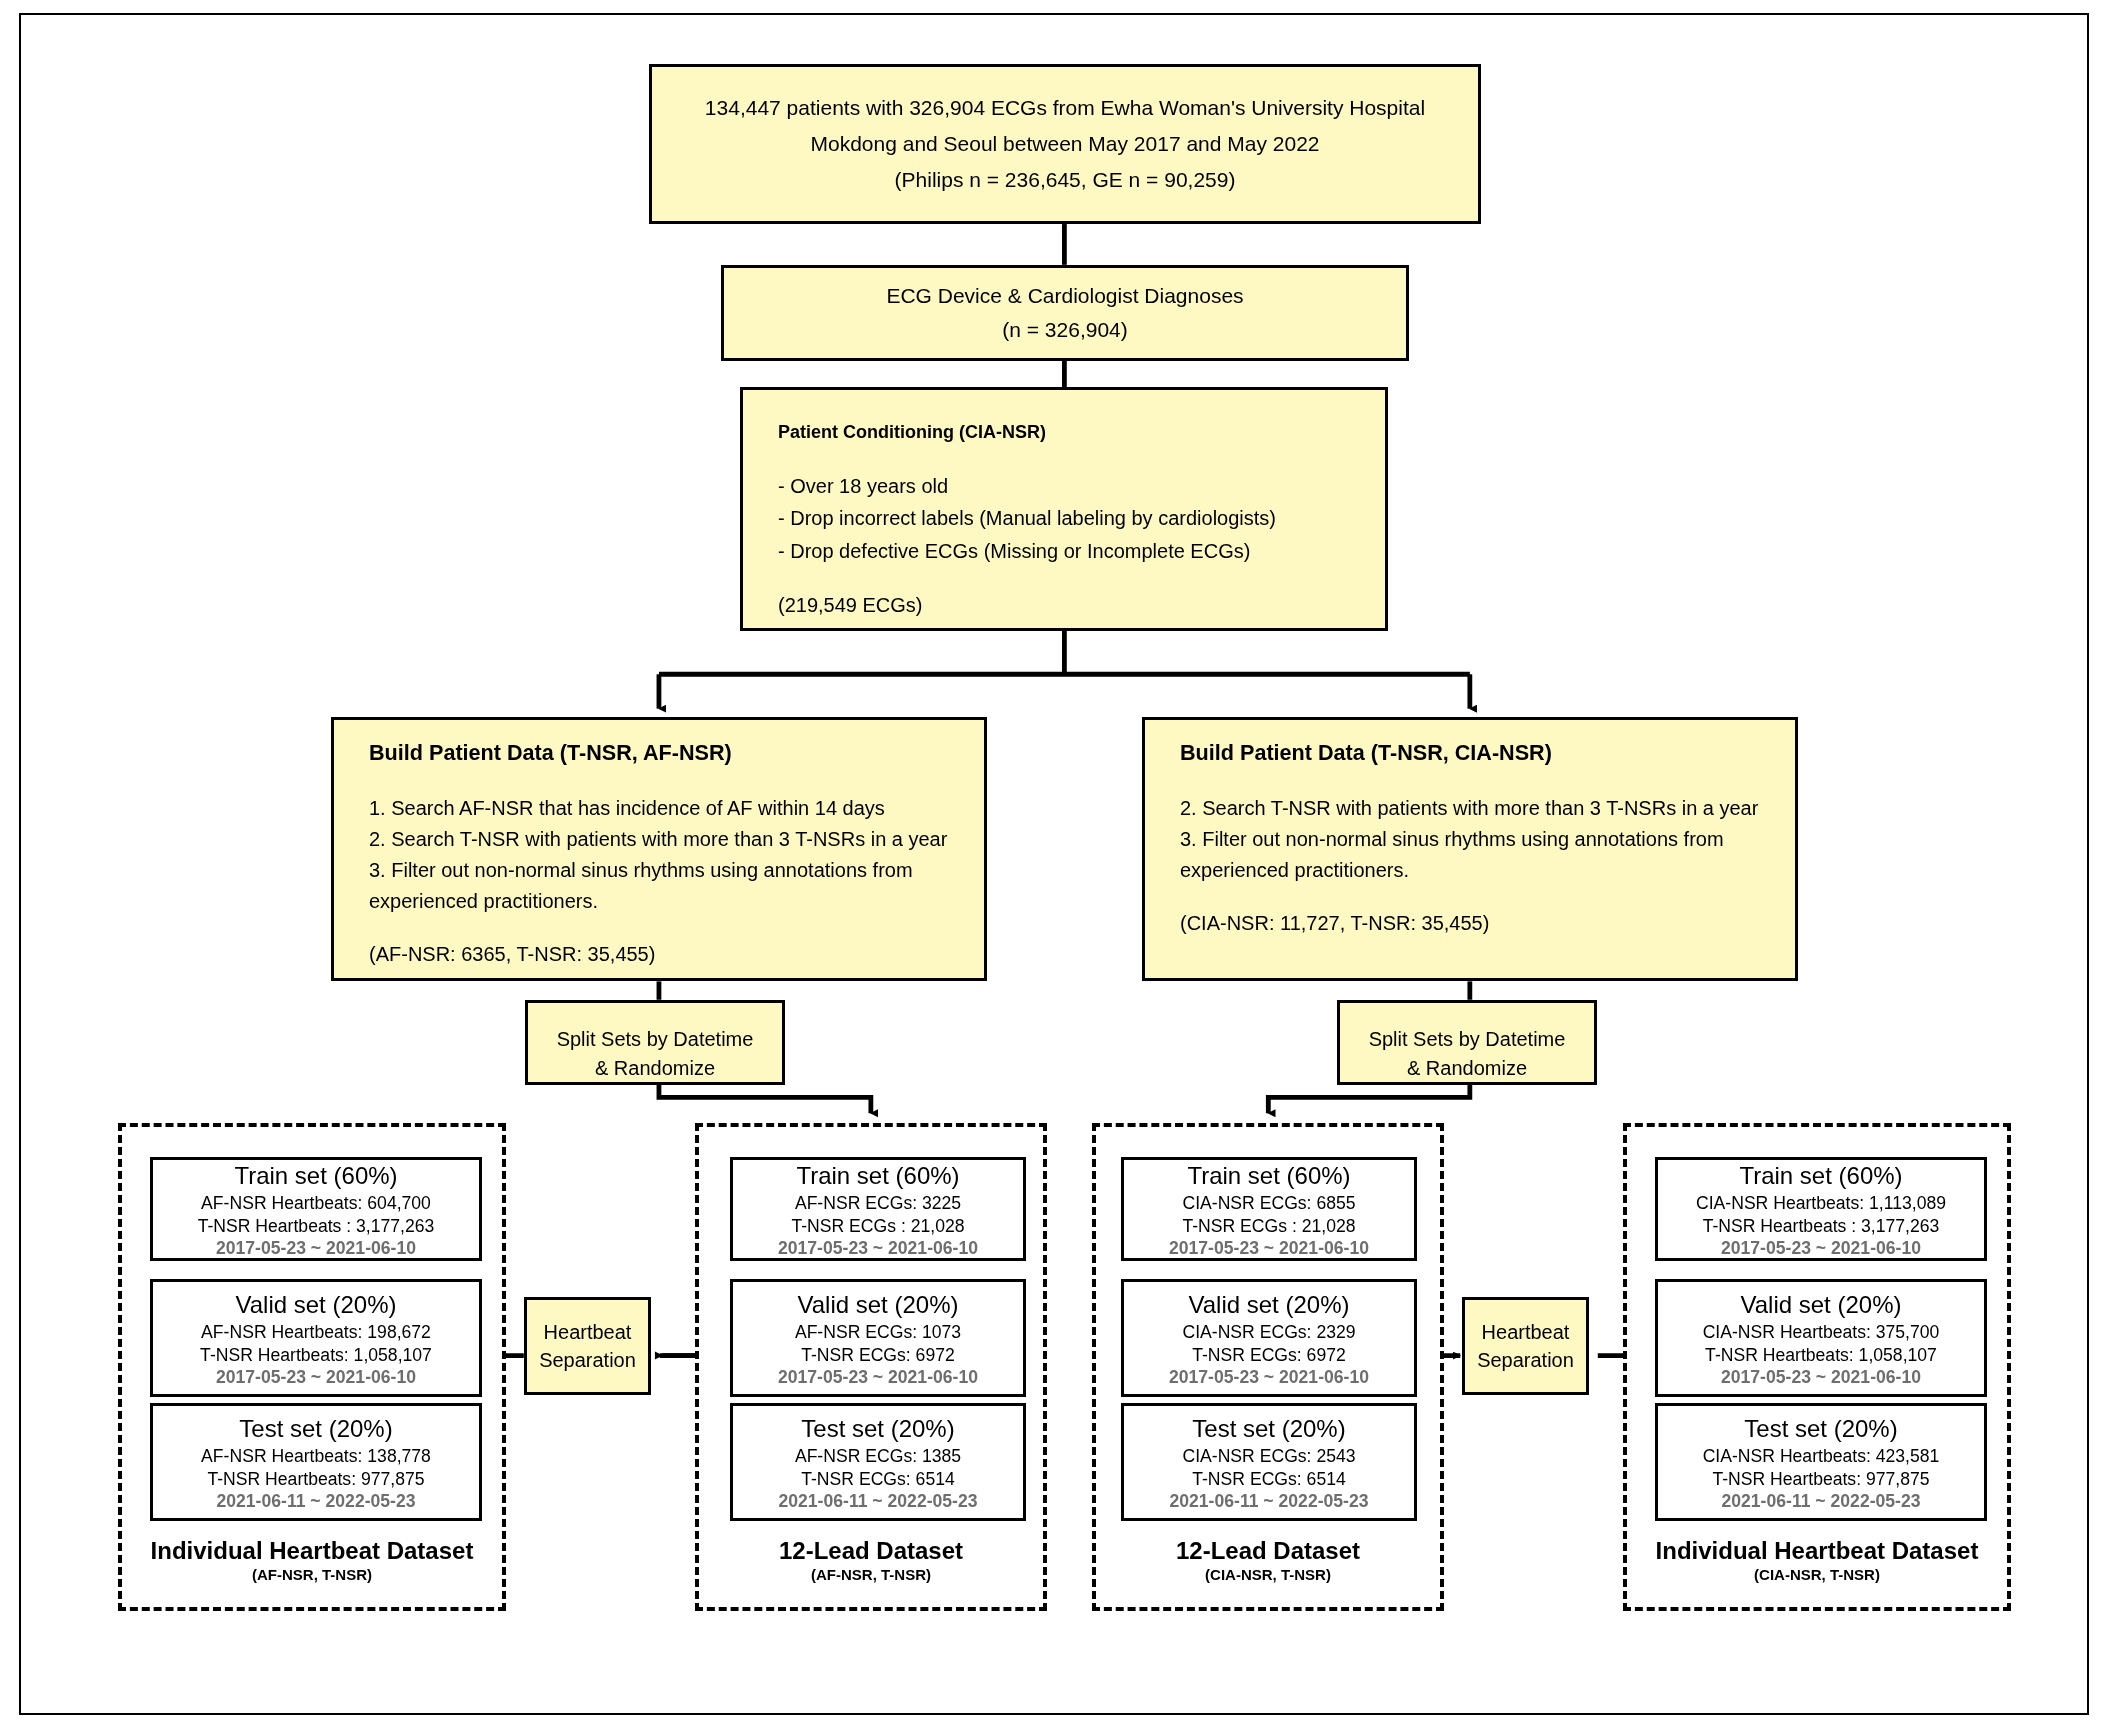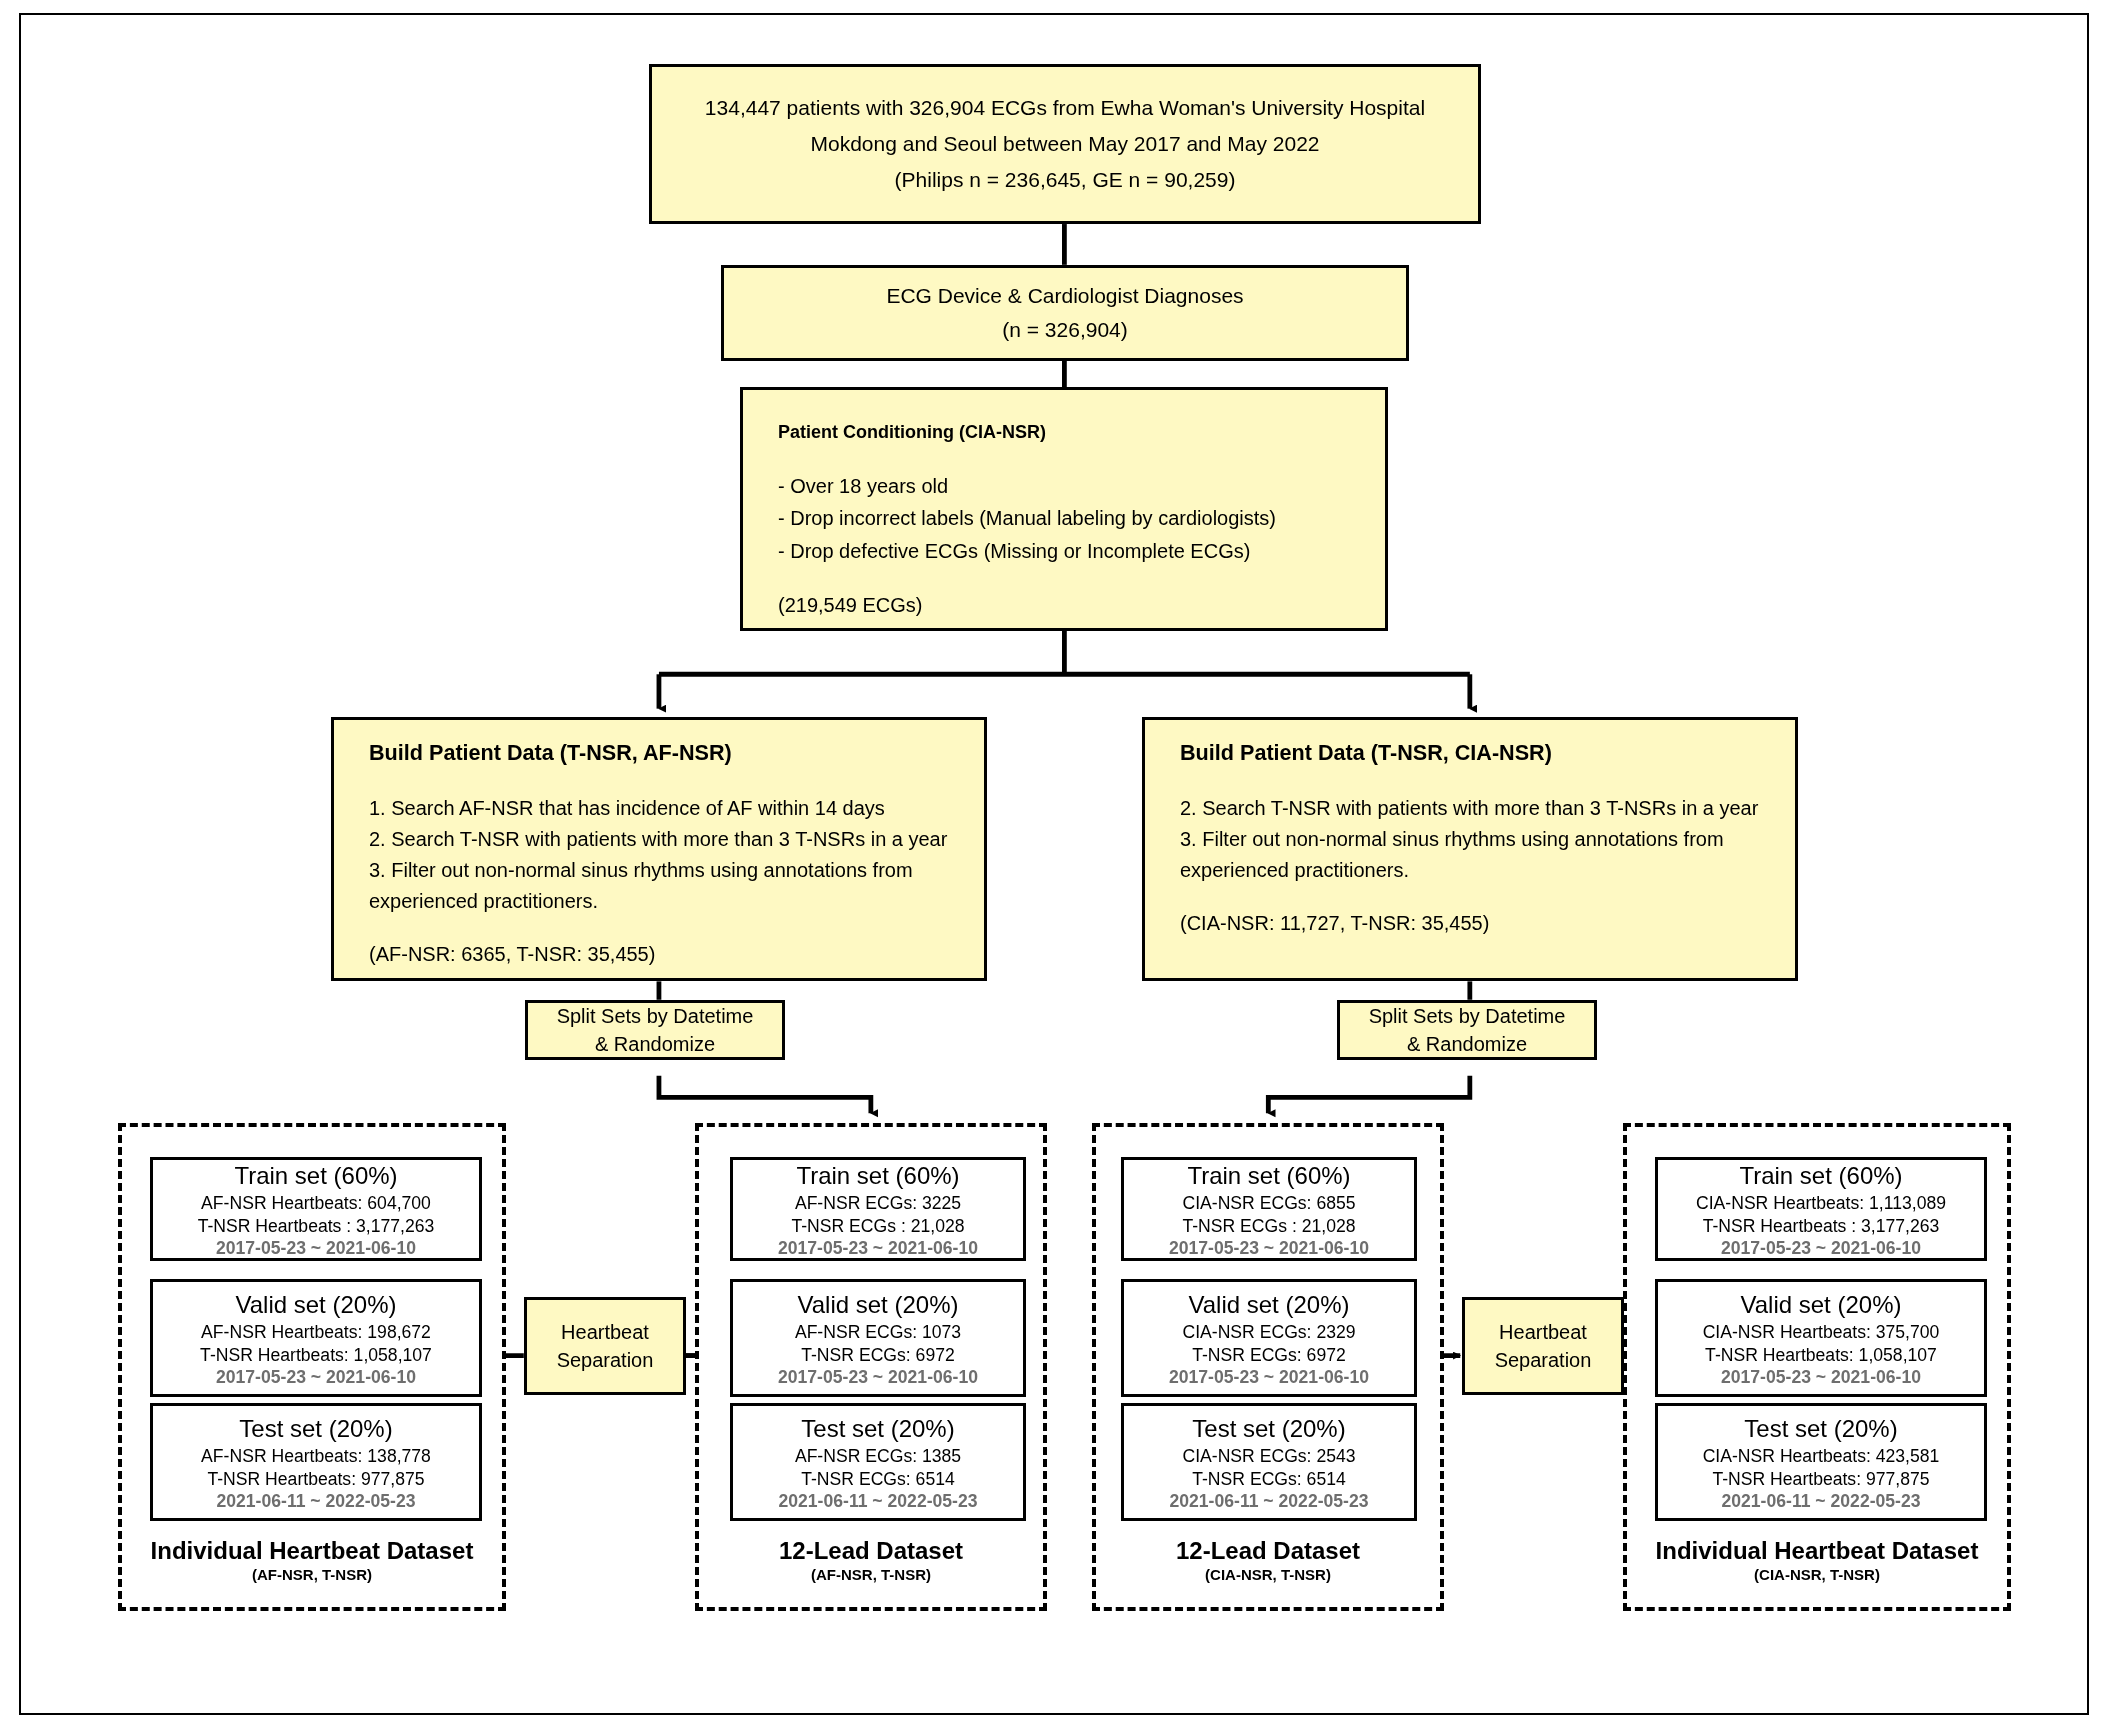--- a/index.html
+++ b/index.html
@@ -73,21 +73,21 @@
 
   
   .build-box { width: 656px; height: 264px; font-size: 20px; padding: 20px 35px; top: 717px; }
   #box-build-af { left: 331px; }
   #box-build-cia { left: 1142px; }
   .build-box .title { font-weight: bold; font-size: 21.6px; margin-bottom: 27px; }
   .build-box .step { line-height: 1.55; }
   .build-box .total { margin-top: 25.6px; }
 
   
-  .split-box { width: 260px; height: 60px; font-size: 20px; top: 1000px; }
+  .split-box { width: 260px; height: 85px; font-size: 20px; top: 1000px; justify-content: flex-end; }
   #box-split-left { left: 525px; }
   #box-split-right { left: 1337px; }
   .split-box .t-line { line-height: 1.42; }
 
   
   .dataset-group {
     position: absolute;
     box-sizing: border-box;
     border: 4px dashed #000;
     background: #ffffff;
@@ -116,21 +116,21 @@
   .group-label {
     position: absolute;
     left: 0; right: 0;
     text-align: center;
     font-weight: bold;
   }
   .group-label .gl-main { font-size: 24px; line-height: 1.24; }
   .group-label .gl-sub  { font-size: 15px; line-height: 1.24; font-weight: bold; }
 
   
-  .hbsep-box { width: 162px; height: 98px; font-size: 20px; top: 1297px; }
+  .hbsep-box { width: 127px; height: 98px; font-size: 20px; top: 1297px; }
   #box-hbsep-left  { left: 524px; }
   #box-hbsep-right { left: 1462px; }
   .hbsep-box .t-line { line-height: 1.42; }
 </style>
 </head>
 <body>
 
 <div id="page">
 
   <div id="outer-frame"></div>

